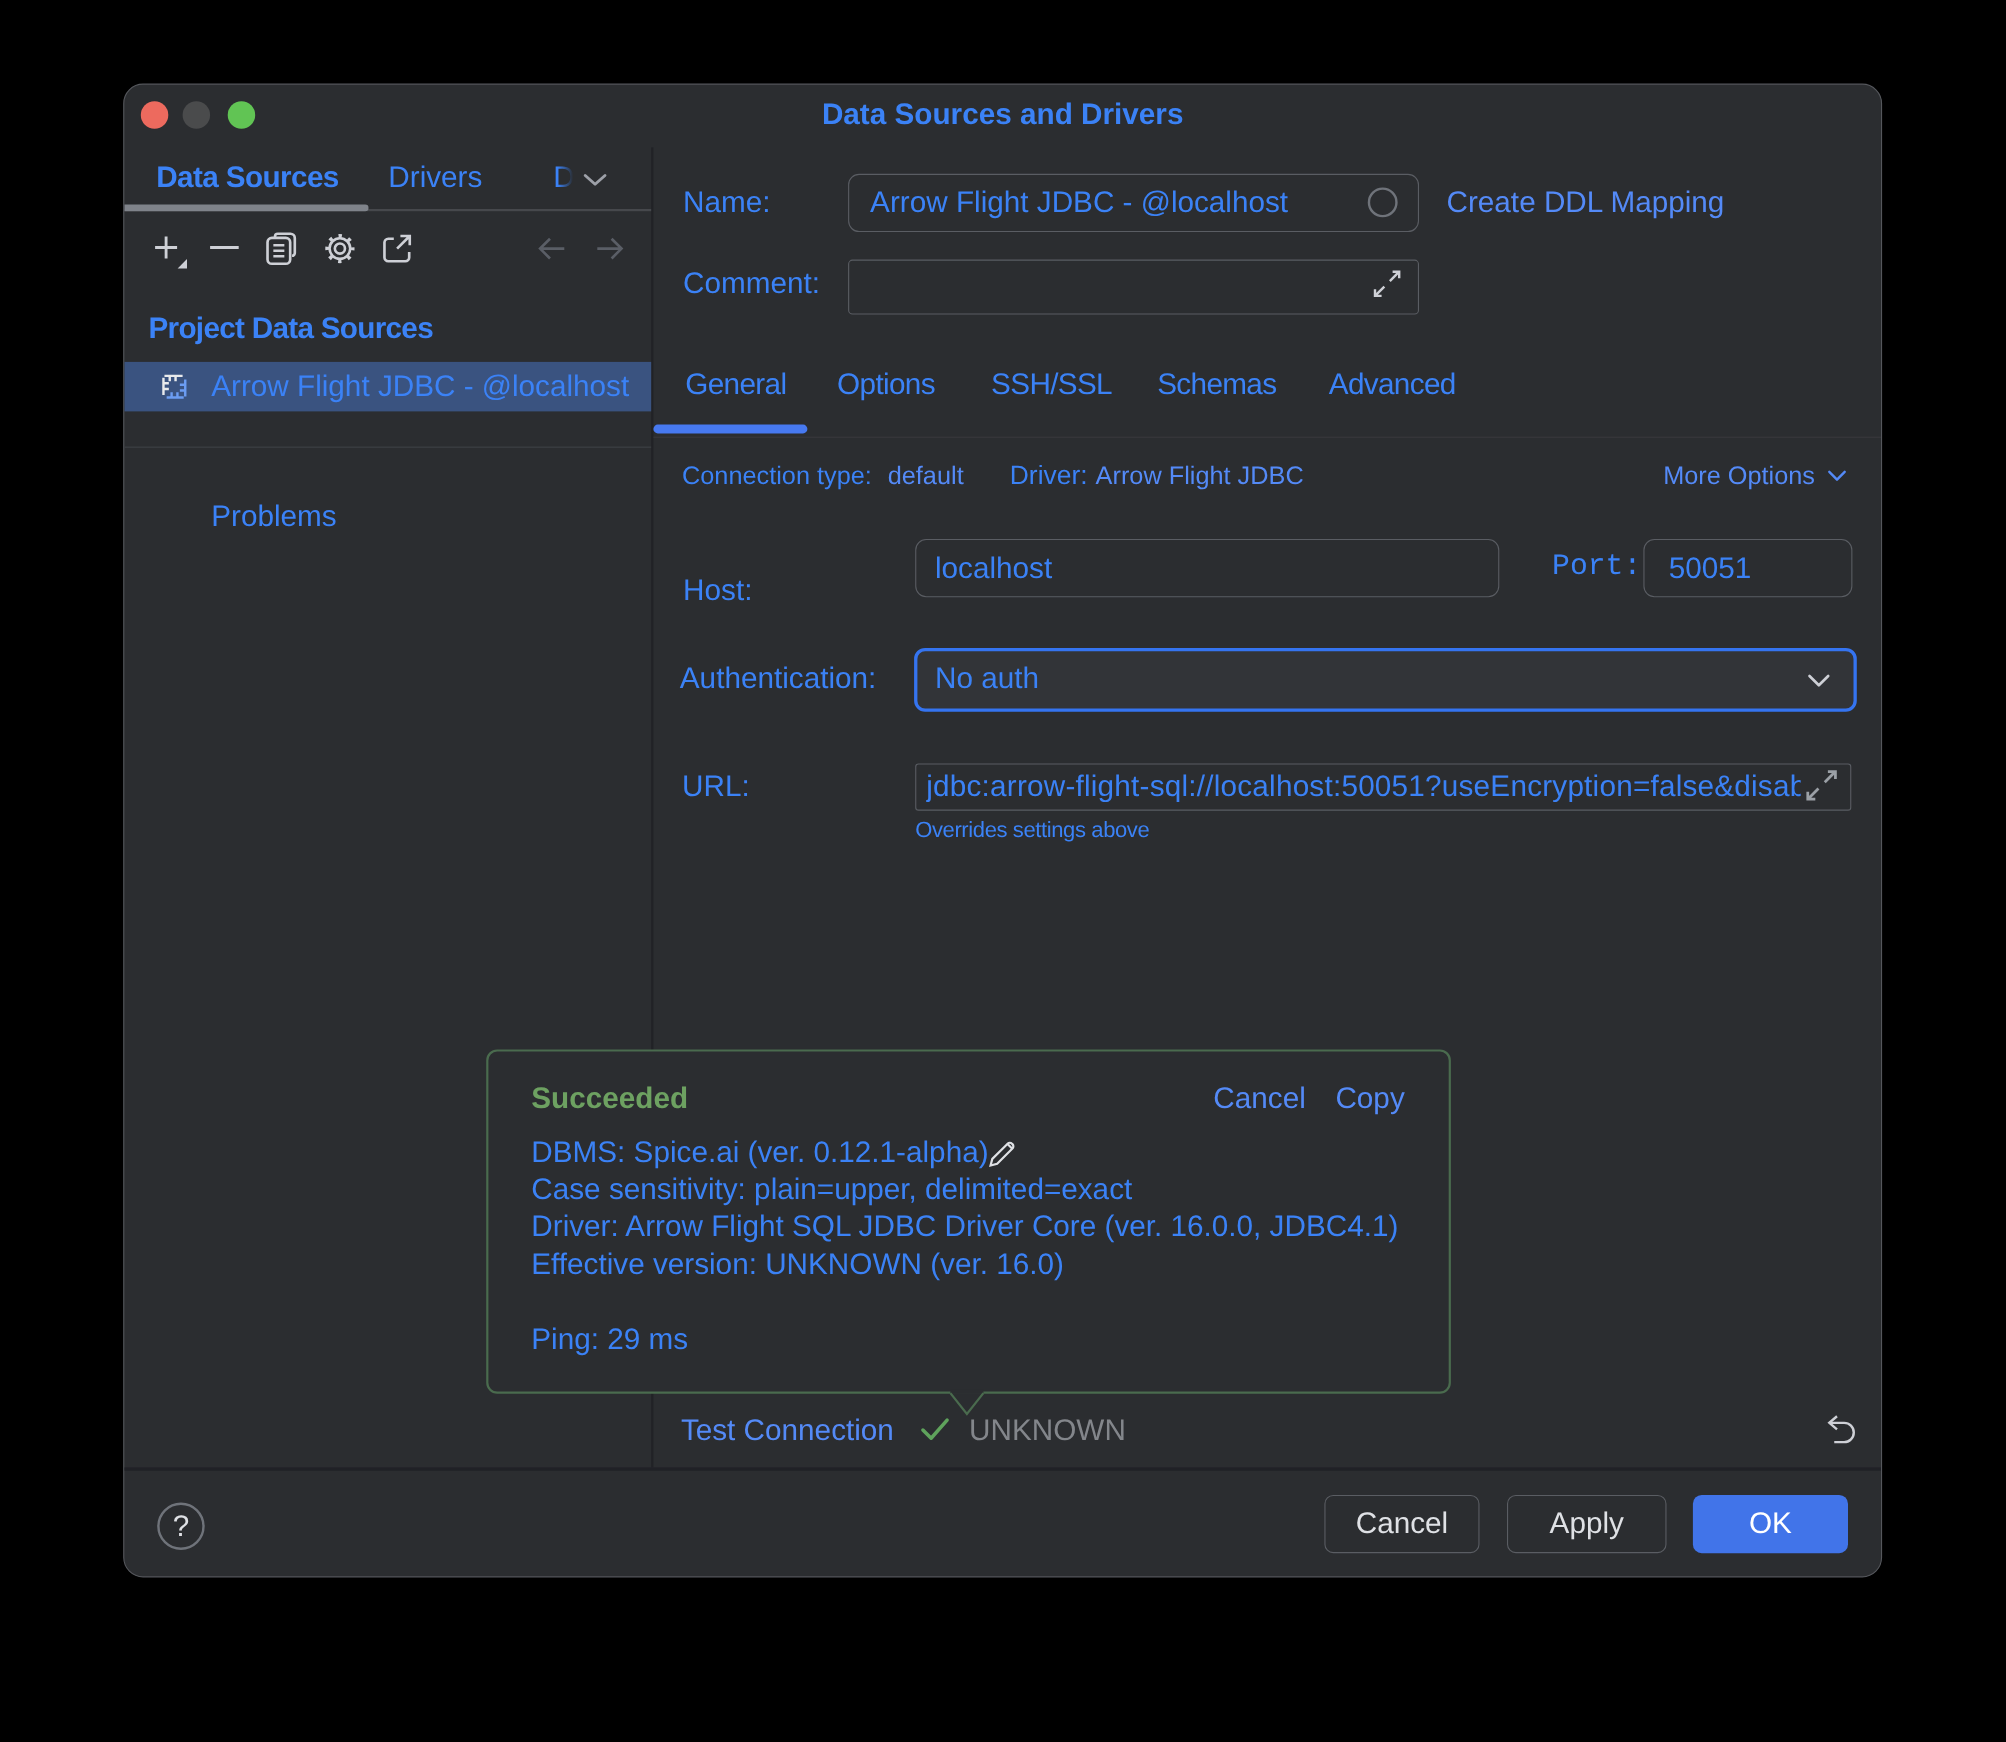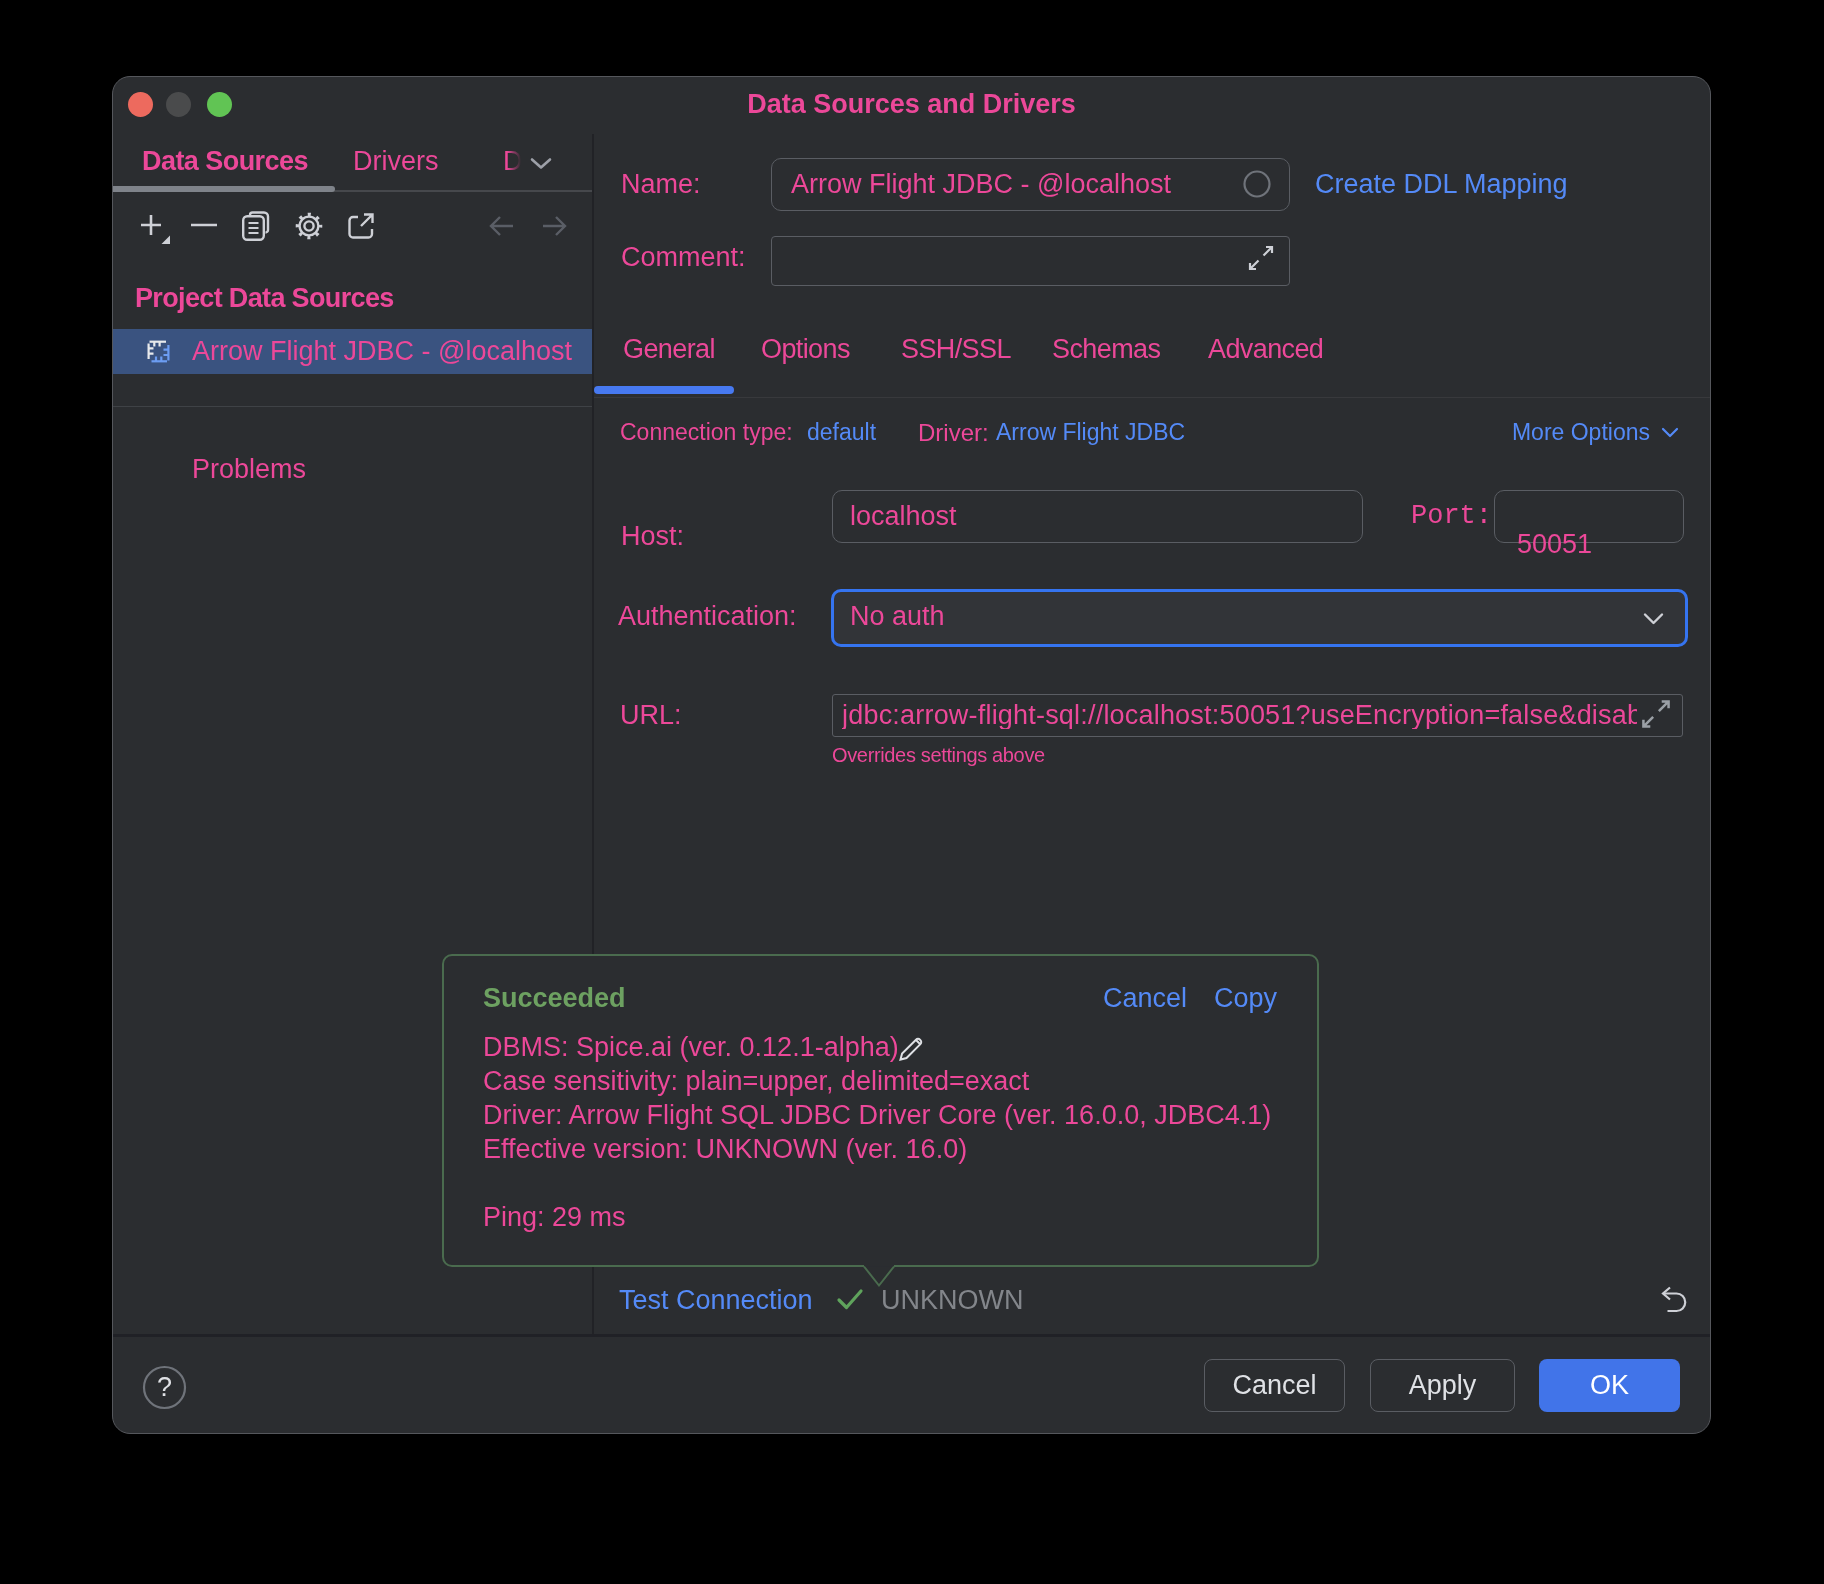--- a/index.html
+++ b/index.html
@@ -4,21 +4,21 @@
 <style>
   * { margin:0; padding:0; box-sizing:border-box; }
   html,body { width:1824px; height:1584px; background:#000; overflow:hidden; }
   body { font-family:"Liberation Sans", sans-serif; color:#dfe1e5; position:relative; }
   .abs { position:absolute; }
   #win {
     position:absolute; left:112px; top:76px; width:1599px; height:1358px;
     background:#2b2d30; border:1px solid #55575c; border-radius:18px;
     overflow:hidden;
   }
-  .lbl { position:absolute; font-size:27px; line-height:27px; color:#ec4899; white-space:nowrap; }
+  .lbl { position:absolute; font-size:27px; line-height:27px; color:#3b82f6; white-space:nowrap; }
   .b { font-weight:bold; }
   .link { color:#548af7; }
   .gray { color:#83868b; }
   .green { color:#6da161; }
   .field { position:absolute; border:1px solid #5a5d63; border-radius:10px; }
   svg.abs { overflow:visible; }
 </style>
 </head>
 <body>
 <div id="win">
@@ -124,21 +124,21 @@
   <div class="lbl link" style="right:60px;top:344px;font-size:23px;line-height:23px;">More Options</div>
   <svg class="abs" style="left:1546px;top:349px;" width="22" height="14" viewBox="0 0 22 14">
       <path d="M4 3 L11 10 L18 3" fill="none" stroke="#548af7" stroke-width="2.2" stroke-linecap="round" stroke-linejoin="round"></path>
     </svg>
 
   <div class="lbl" style="left:508px;top:446px;">Host:</div>
   <div class="field" style="left:719px;top:413px;width:531px;height:53px;"></div>
   <div class="lbl" style="left:737px;top:426px;">localhost</div>
   <div class="lbl" style="left:1298px;top:426px;font-family:Liberation Mono, monospace;">Port:</div>
   <div class="field" style="left:1381px;top:413px;width:190px;height:53px;"></div>
-  <div class="lbl" style="left:1404px;top:426px;margin-top:28px;">50051</div>
+  <div class="lbl" style="left:1404px;top:426px;">50051</div>
 
   <div class="lbl" style="left:505px;top:526px;">Authentication:</div>
   <div class="abs" style="left:718px;top:512px;width:857px;height:58px;background:#323438;border:3px solid #3574f0;border-radius:10px;"></div>
   <div class="lbl" style="left:737px;top:526px;">No auth</div>
   <svg class="abs" style="left:1527px;top:534px;" width="27" height="16" viewBox="0 0 27 16">
       <path d="M5 3.5 L13.5 12 L22 3.5" fill="none" stroke="#ced0d6" stroke-width="2.4" stroke-linecap="round" stroke-linejoin="round"></path>
     </svg>
 
   <div class="lbl" style="left:507px;top:625px;">URL:</div>
   <div class="field" style="left:719px;top:617px;width:851px;height:43px;border-radius:3px;"></div>

